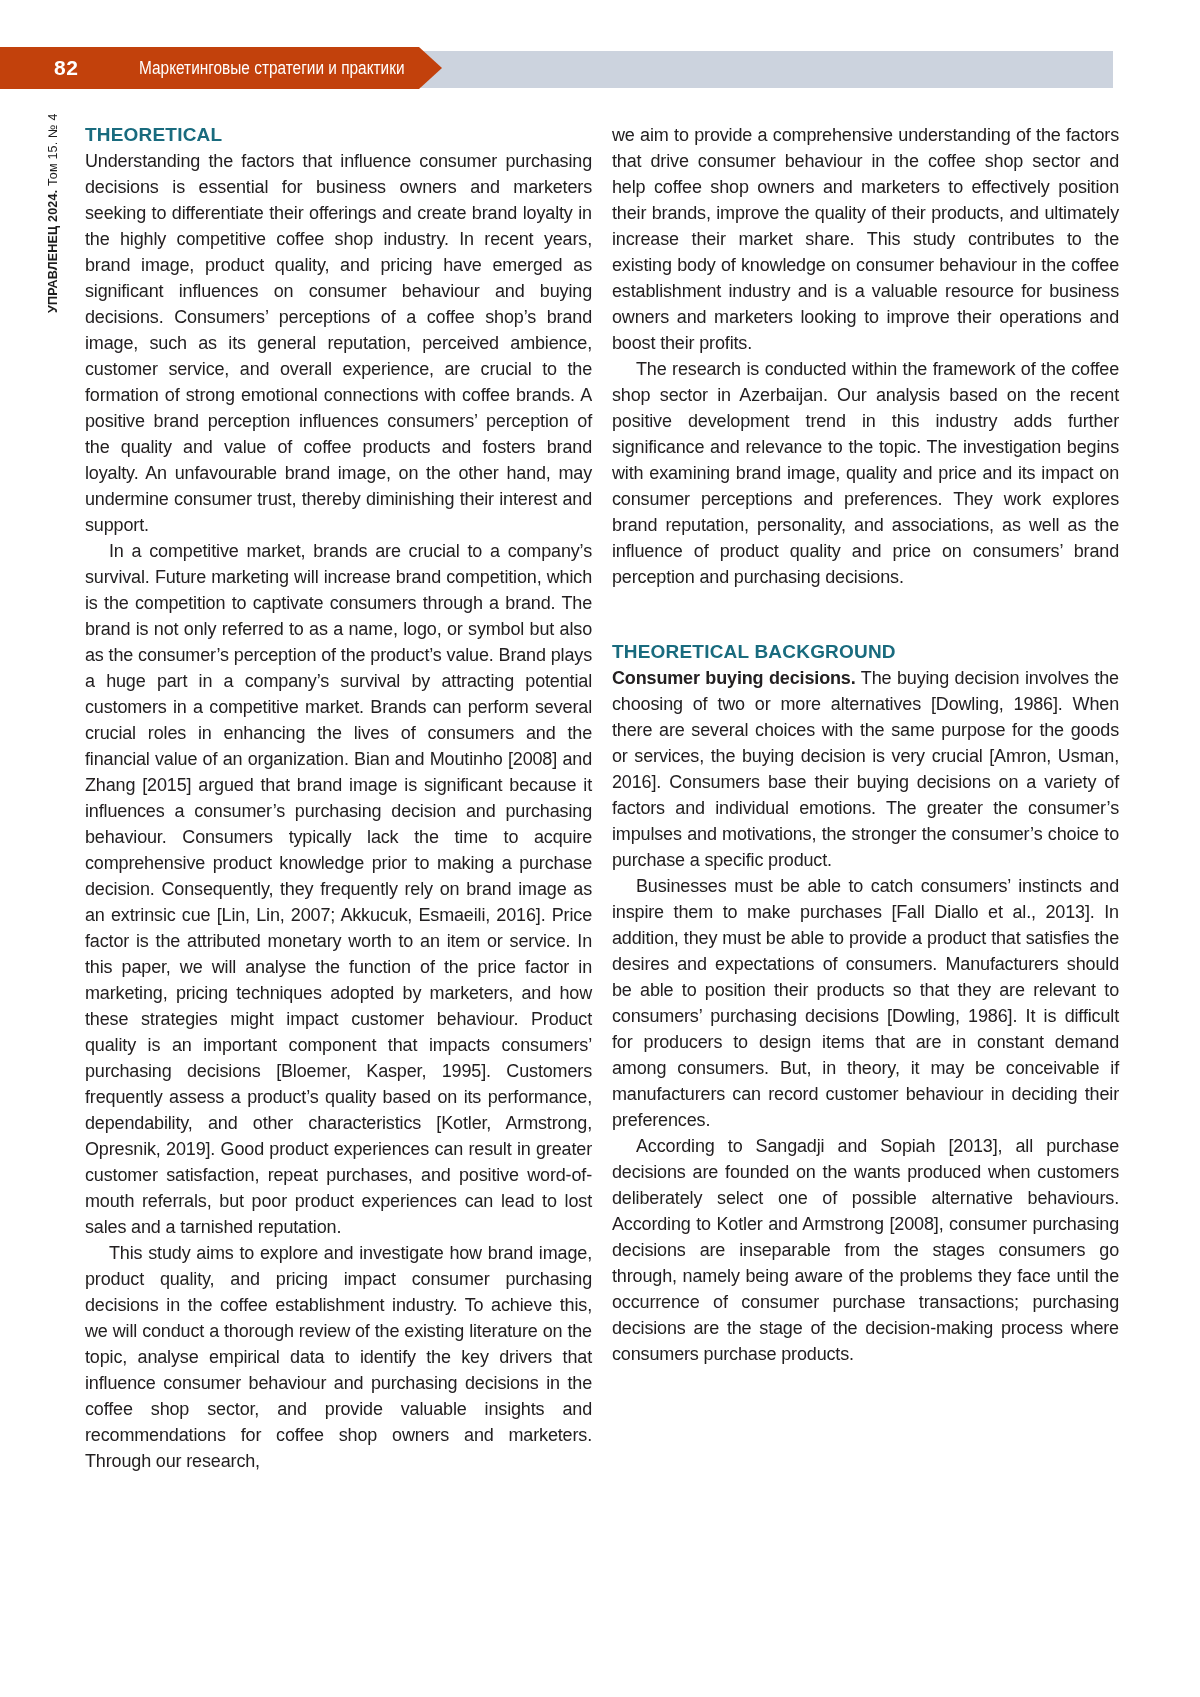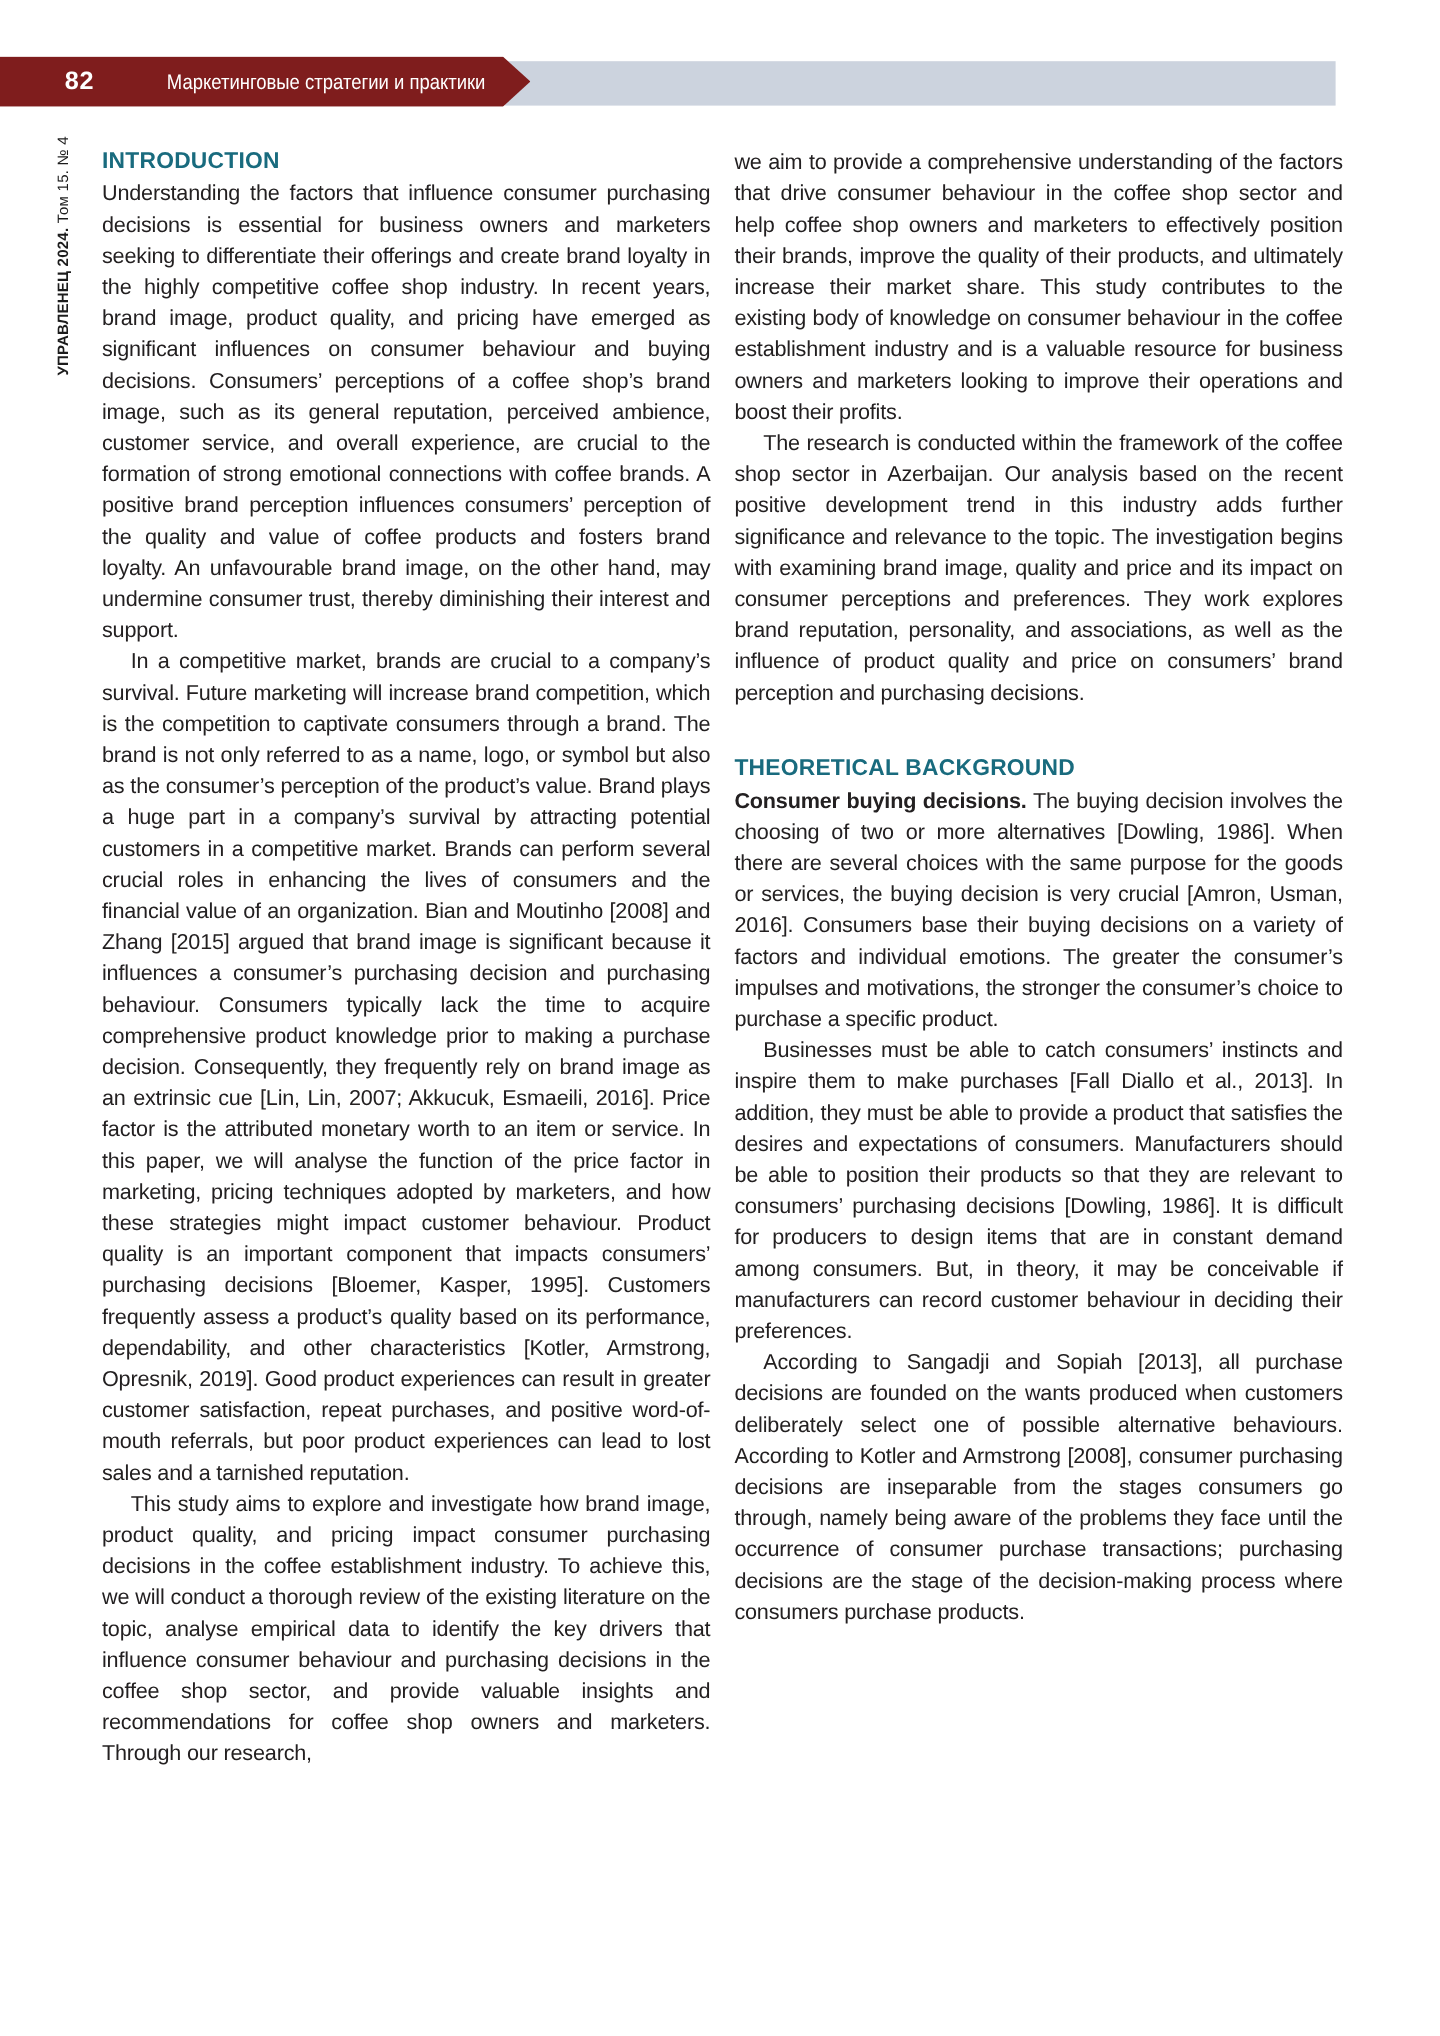--- a/index.html
+++ b/index.html
@@ -13,21 +13,21 @@
 
   
   .header-gray {
     position:absolute; left:421px; top:51px;
     width:692px; height:37px;
     background:#ccd3de;
   }
   .header-teal {
     position:absolute; left:0; top:47px;
     width:442px; height:42px;
-    background:#7f1d1d;
+    background:#c2410c;
     clip-path: polygon(0 0, 419px 0, 442px 21px, 419px 42px, 0 42px);
   }
   .page-num {
     position:absolute; left:54px; top:0;
     height:42px; line-height:42px;
     color:#ffffff; font-size:21px; font-weight:bold; letter-spacing:.5px;
   }
   .running-head {
     position:absolute; left:139px; top:0;
     height:42px; line-height:42px;
@@ -59,40 +59,40 @@
     letter-spacing:-.15px;
     hyphens:auto; -webkit-hyphens:auto;
   }
   .col p { margin:0; }
   p.ind { text-indent:24px; }
   h2.section {
     font-size:19px; line-height:26px; font-weight:bold;
     color:#196b7e;
     margin:0; letter-spacing:.2px; text-align:left;
   }
-  h2.section.tb { margin-top:38px; }
+  h2.section.tb { margin-top:49px; }
   .lead { font-weight:bold;margin-top:26px; }
 </style>
 </head>
 <body>
 
 <div class="header-gray"></div>
 <div class="header-teal">
   <span class="page-num">82</span>
   <span class="running-head" lang="ru">Маркетинговые стратегии и практики</span>
 </div>
 
 <div class="spine" lang="ru">
   <span class="b">УПРАВЛЕНЕЦ 2024.</span><span> Том 15. № 4</span>
 </div>
 
 <div class="columns">
 
   <div class="col" lang="en">
-    <h2 class="section">INTRODUCTION</h2>
+    <h2 class="section">THEORETICAL</h2>
     <p>Understanding the factors that influence consumer purchasing decisions is essential for business owners and marketers seeking to differentiate their offerings and create brand loyalty in the highly competitive coffee shop industry. In recent years, brand image, product quality, and pricing have emerged as significant influences on consumer behaviour and buying decisions. Consumers’ perceptions of a coffee shop’s brand image, such as its general reputation, perceived ambience, customer service, and overall experience, are crucial to the formation of strong emotional connections with coffee brands. A positive brand perception influences consumers’ perception of the quality and value of coffee products and fosters brand loyalty. An unfavourable brand image, on the other hand, may undermine consumer trust, thereby diminishing their interest and support.</p>
     <p class="ind">In a competitive market, brands are crucial to a company’s survival. Future marketing will increase brand competition, which is the competition to captivate consumers through a brand. The brand is not only referred to as a name, logo, or symbol but also as the consumer’s perception of the product’s value. Brand plays a huge part in a company’s survival by attracting potential customers in a competitive market. Brands can perform several crucial roles in enhancing the lives of consumers and the financial value of an organization. Bian and Moutinho [2008] and Zhang [2015] argued that brand image is significant because it influences a consumer’s purchasing decision and purchasing behaviour. Consumers typically lack the time to acquire comprehensive product knowledge prior to making a purchase decision. Consequently, they frequently rely on brand image as an extrinsic cue [Lin, Lin, 2007; Akkucuk, Esmaeili, 2016]. Price factor is the attributed monetary worth to an item or service. In this paper, we will analyse the function of the price factor in marketing, pricing techniques adopted by marketers, and how these strategies might impact customer behaviour. Product quality is an important component that impacts consumers’ purchasing decisions [Bloemer, Kasper, 1995]. Customers frequently assess a product’s quality based on its performance, dependability, and other characteristics [Kotler, Armstrong, Opresnik, 2019]. Good product experiences can result in greater customer satisfaction, repeat purchases, and positive word-of-mouth referrals, but poor product experiences can lead to lost sales and a tarnished reputation.</p>
     <p class="ind">This study aims to explore and investigate how brand image, product quality, and pricing impact consumer purchasing decisions in the coffee establishment industry. To achieve this, we will conduct a thorough review of the existing literature on the topic, analyse empirical data to identify the key drivers that influence consumer behaviour and purchasing decisions in the coffee shop sector, and provide valuable insights and recommendations for coffee shop owners and marketers. Through our research,</p>
   </div>
 
   <div class="col" lang="en">
     <p>we aim to provide a comprehensive understanding of the factors that drive consumer behaviour in the coffee shop sector and help coffee shop owners and marketers to effectively position their brands, improve the quality of their products, and ultimately increase their market share. This study contributes to the existing body of knowledge on consumer behaviour in the coffee establishment industry and is a valuable resource for business owners and marketers looking to improve their operations and boost their profits.</p>
     <p class="ind">The research is conducted within the framework of the coffee shop sector in Azerbaijan. Our analysis based on the recent positive development trend in this industry adds further significance and relevance to the topic. The investigation begins with examining brand image, quality and price and its impact on consumer perceptions and preferences. They work explores brand reputation, personality, and associations, as well as the influence of product quality and price on consumers’ brand perception and purchasing decisions.</p>
     <h2 class="section tb">THEORETICAL BACKGROUND</h2>
     <p><span class="lead">Consumer buying decisions.</span><span> The buying decision involves the choosing of two or more alternatives [Dowling, 1986]. When there are several choices with the same purpose for the goods or services, the buying decision is very crucial [Amron, Usman, 2016]. Consumers base their buying decisions on a variety of factors and individual emotions. The greater the consumer’s impulses and motivations, the stronger the consumer’s choice to purchase a specific product.</span></p>

